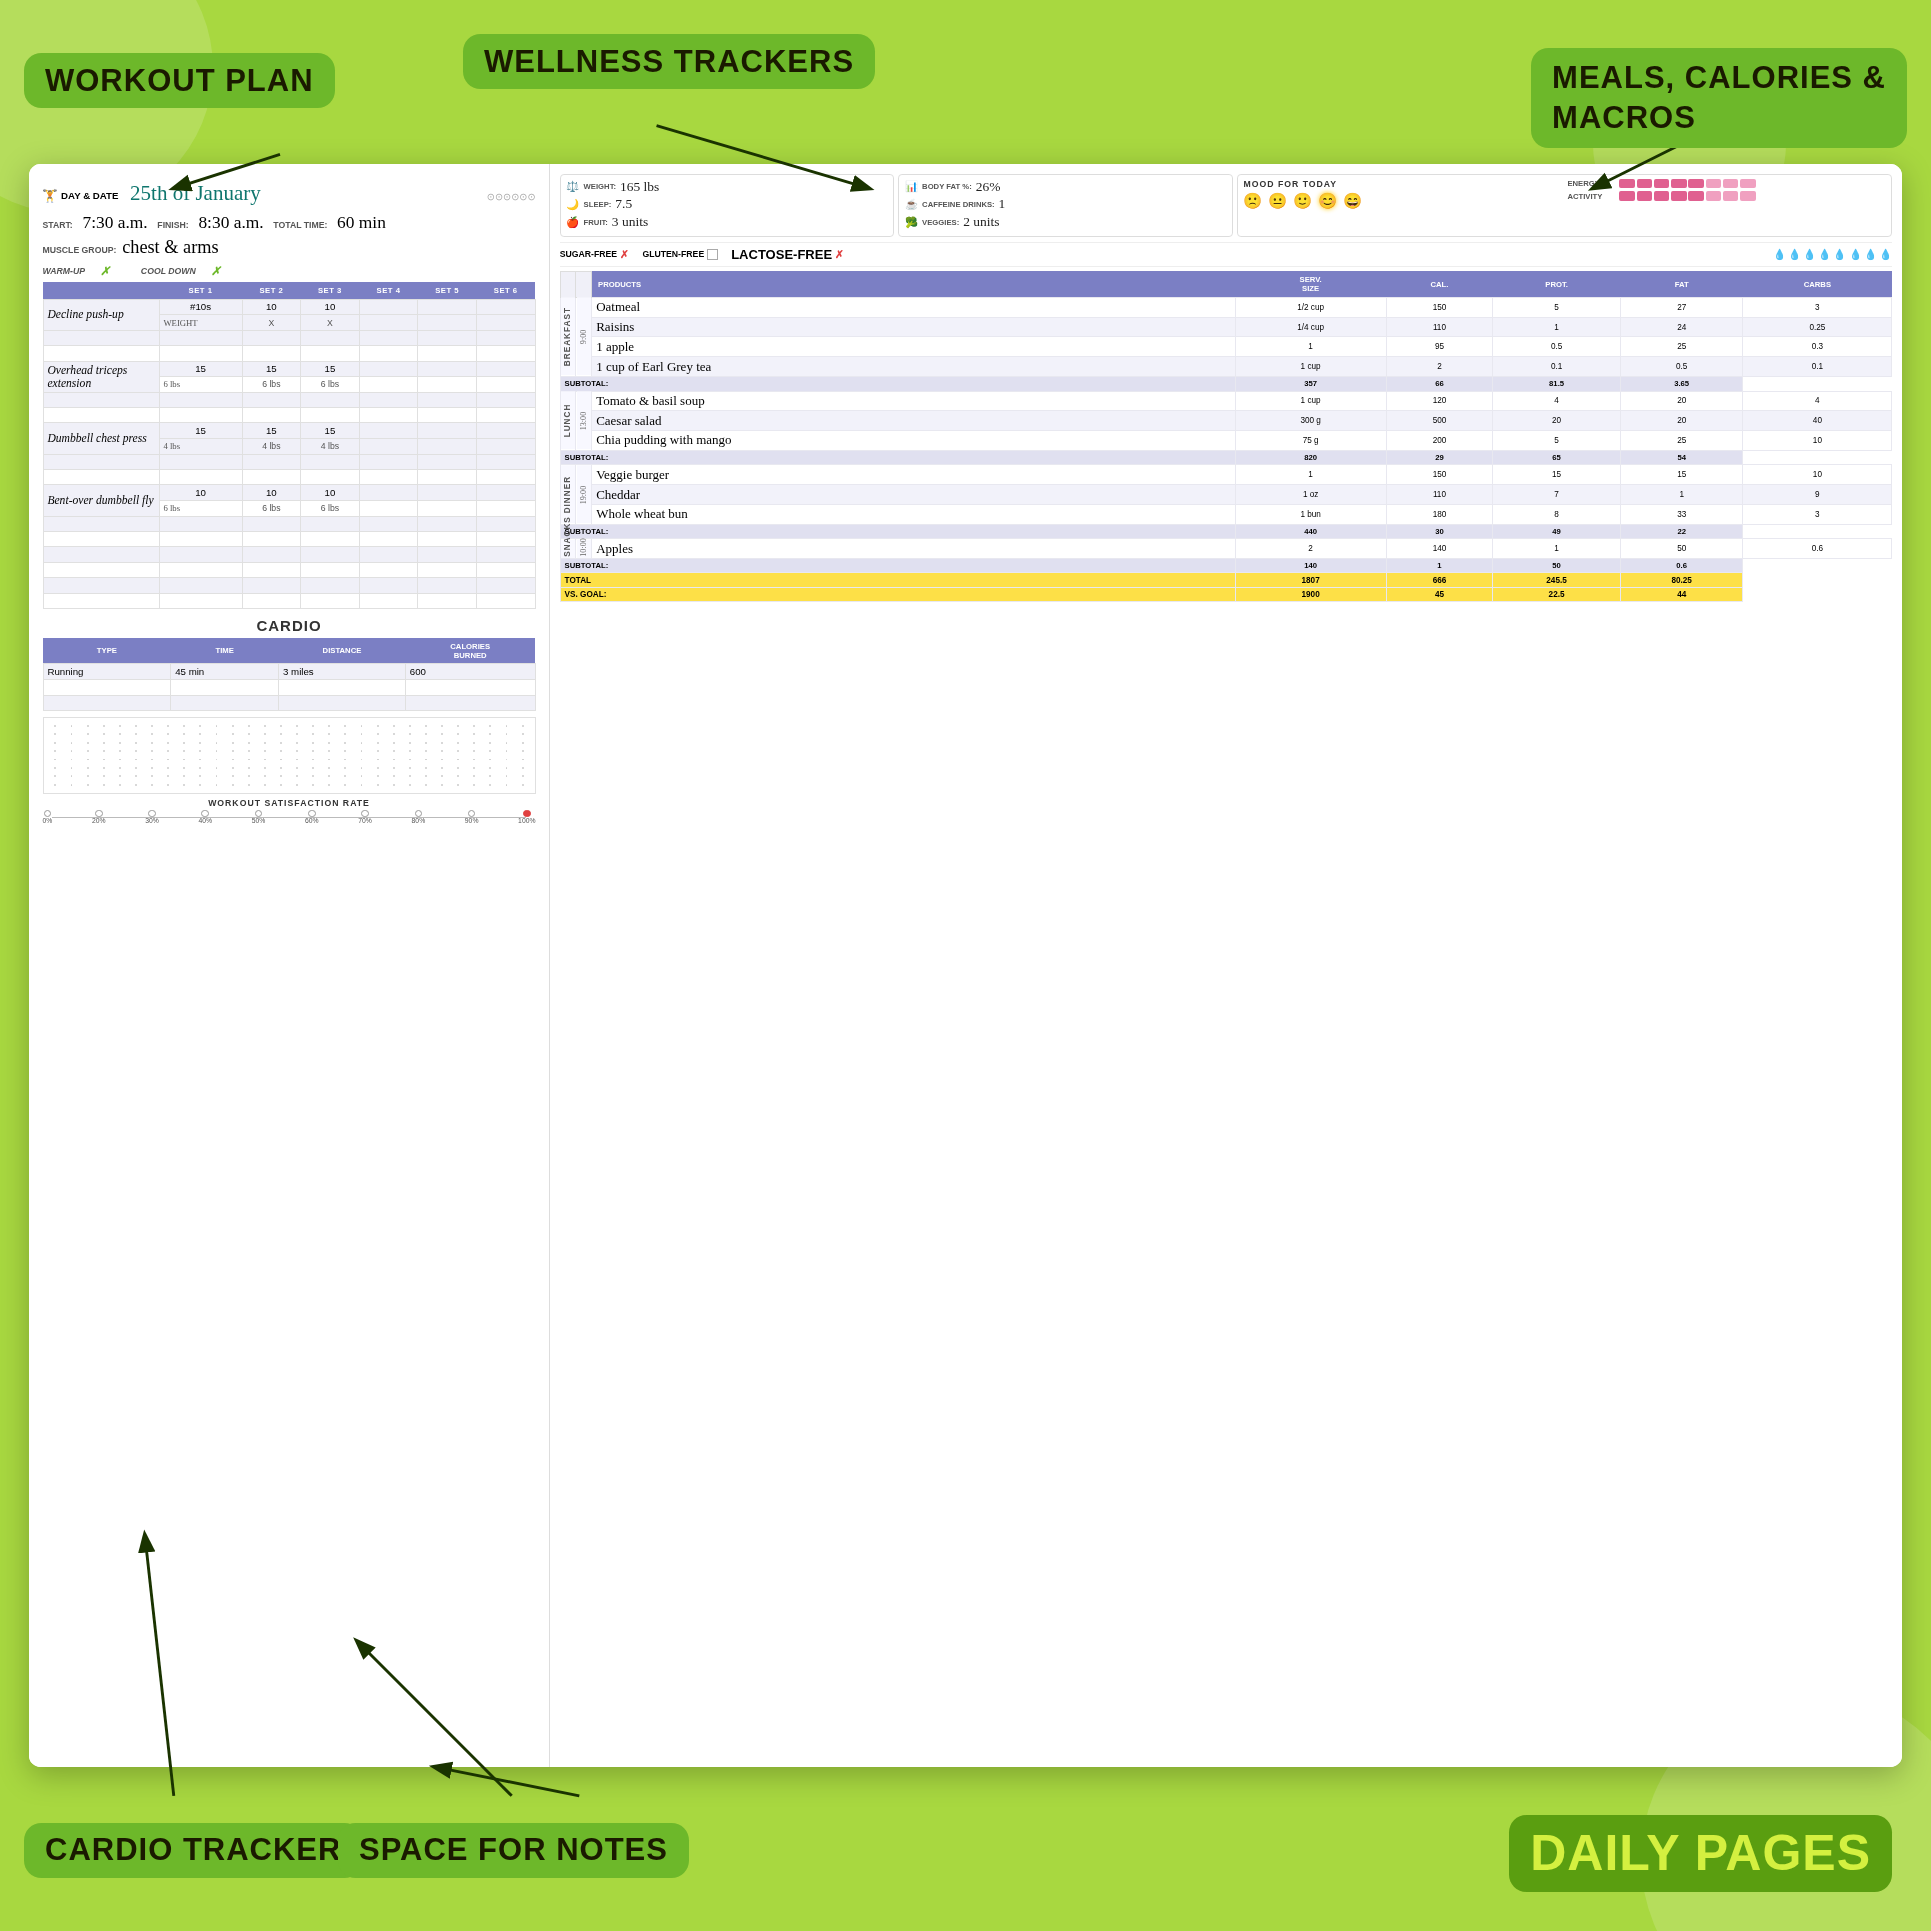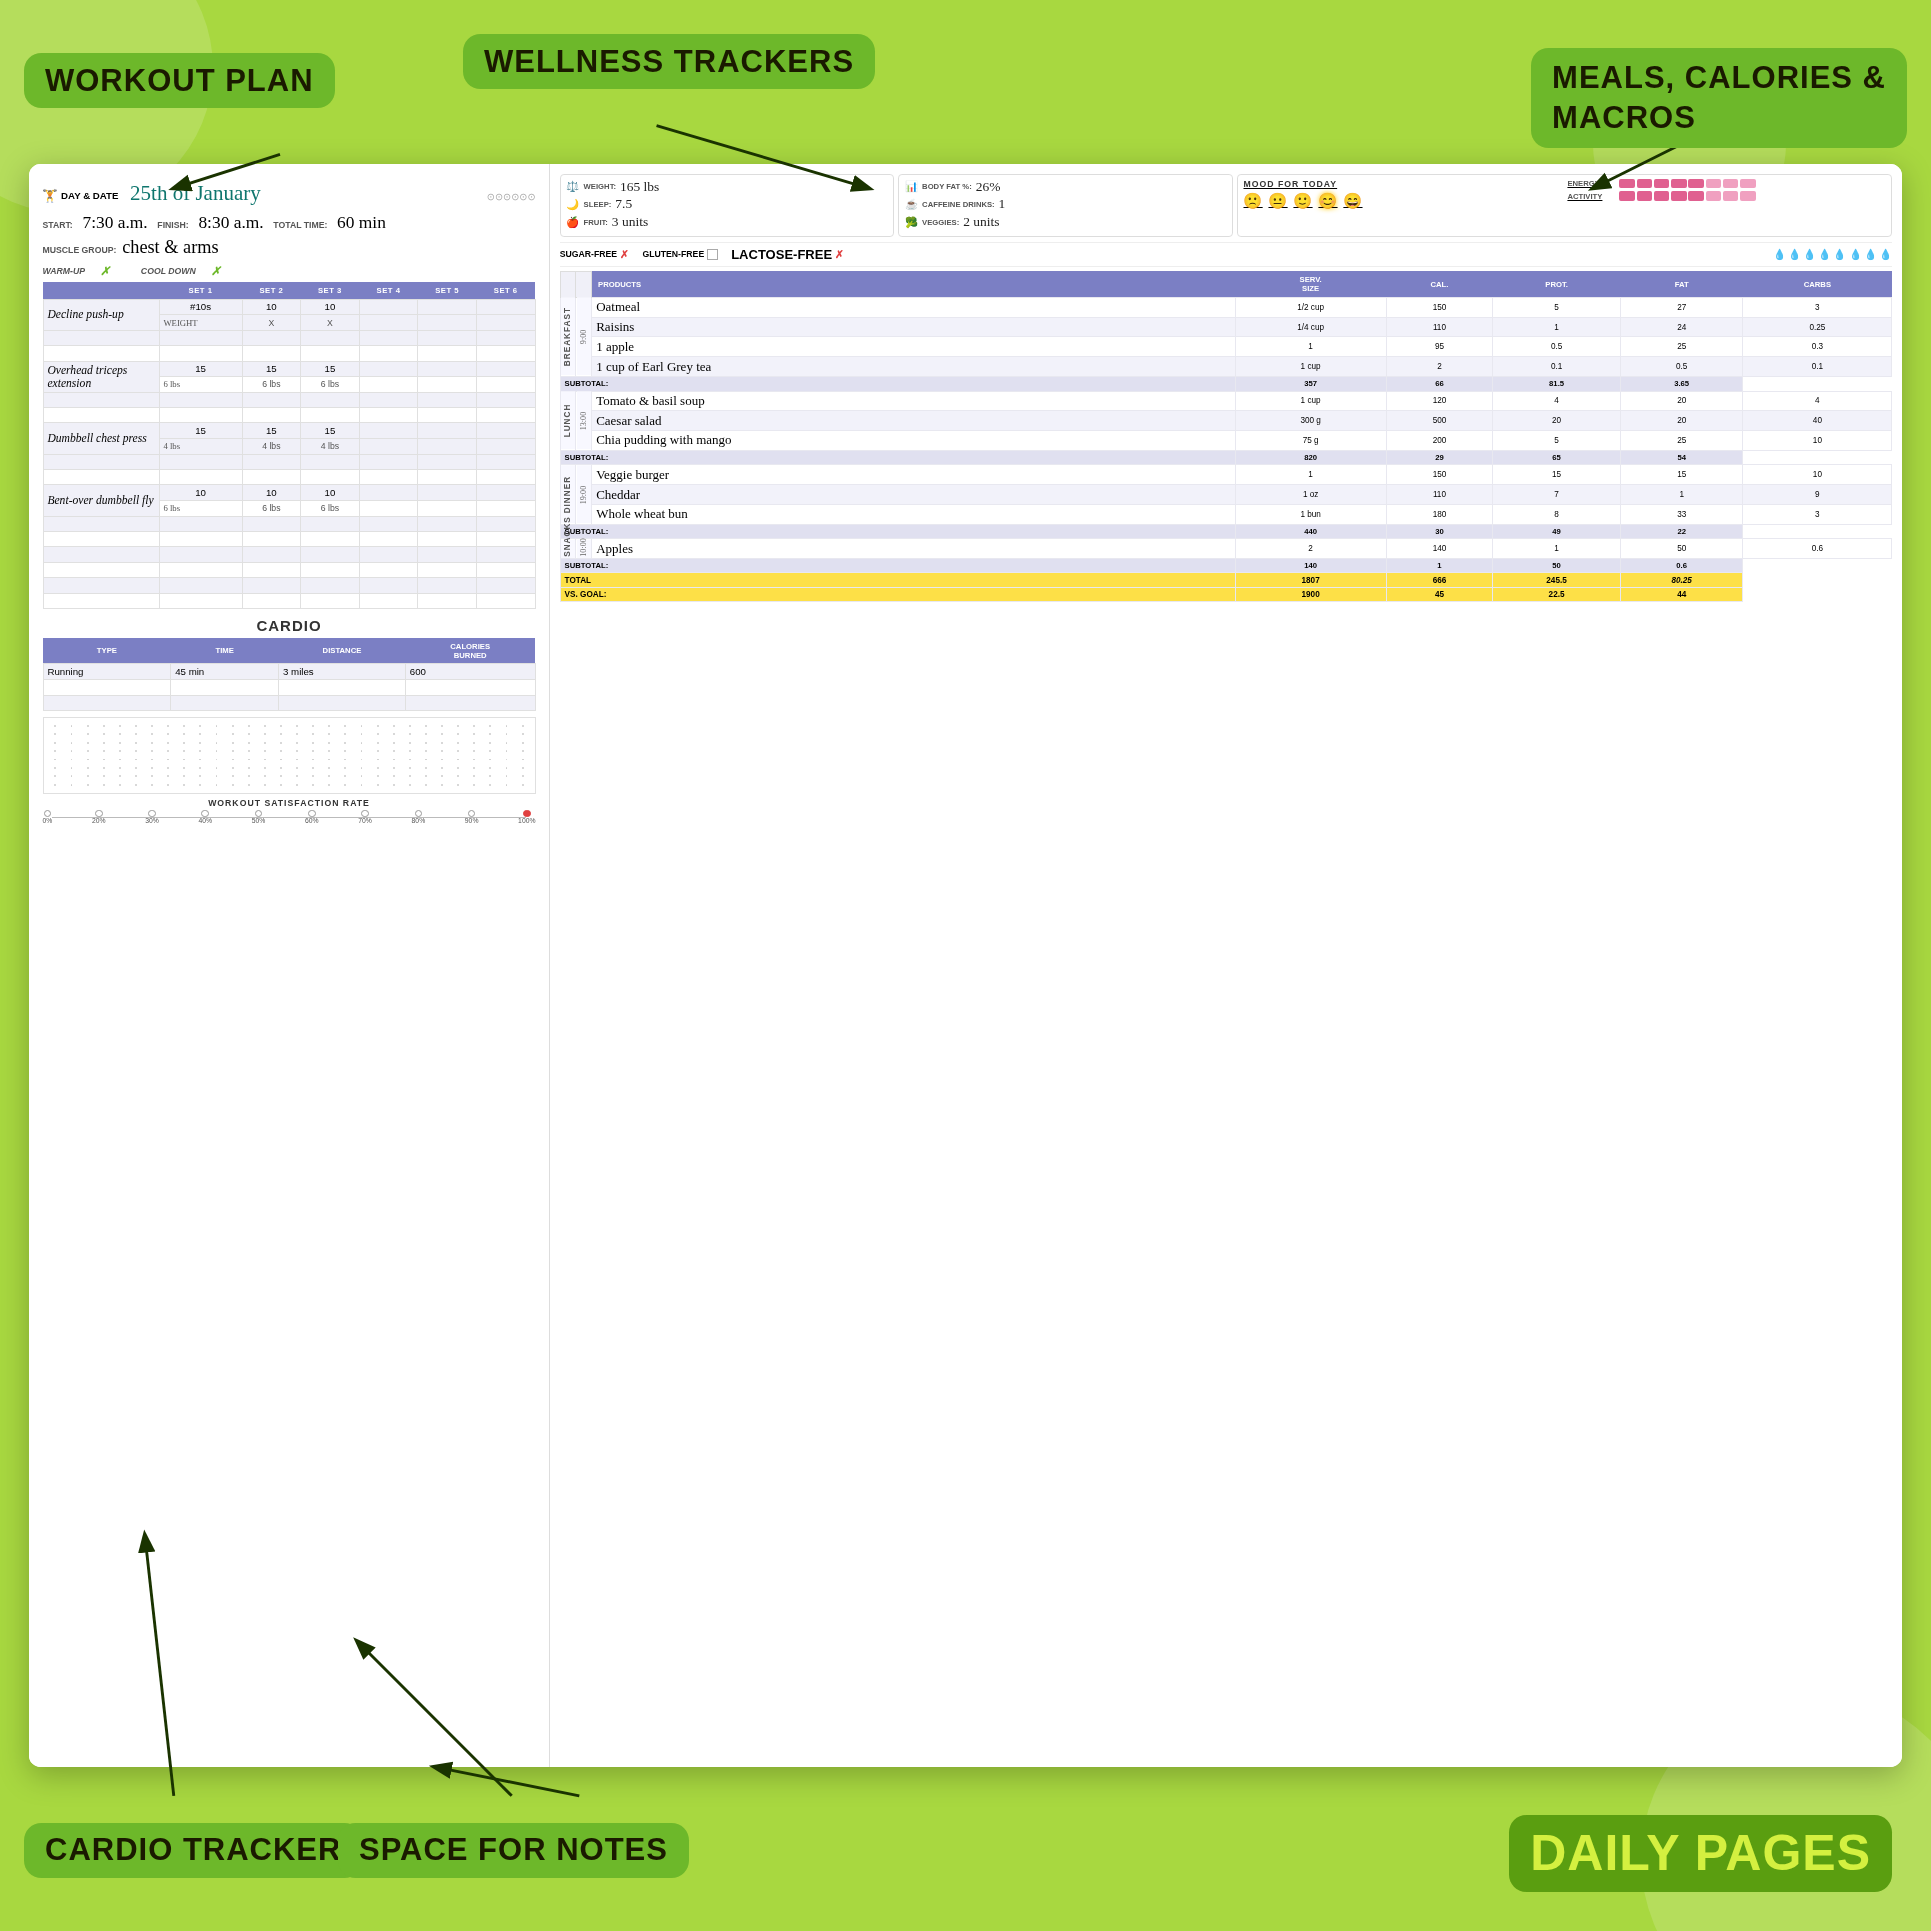--- a/index.html
+++ b/index.html
@@ -1076,21 +1076,21 @@
           <span class="value">1</span>
         </div>
         <div class="wellness-row-item">
           <span class="wellness-icon">🥦</span>
           <span class="label">VEGGIES:</span>
           <span class="value">2 units</span>
         </div>
       </div>
 
       <div style="flex:2;border:1px solid #ddd;border-radius:3.9px;padding:3.9px 5.8px;">
-        <div style="display:flex;gap:5.8px;align-items:flex-start;text-decoration:underline;">
+        <div style="display:flex;gap:5.8px;align-items:flex-start;">
 
           <div style="flex:1;">
             <div class="mood-title">MOOD FOR TODAY</div>
             <div class="mood-faces">
               <span>🙁</span>
               <span>😐</span>
               <span>🙂</span>
               <span style="filter:drop-shadow(0 0 2.9px #ffcc00)">😊</span>
               <span>😄</span>
             </div>
@@ -1289,21 +1289,21 @@
             <td>140</td>
             <td>1</td>
             <td>50</td>
             <td>0.6</td>
           </tr>
           <tr class="total-row">
             <td colspan="3" style="text-align: left; padding-left: 3.9px; font-weight: 700;">TOTAL</td>
             <td style="font-weight: 700;">1807</td>
             <td style="font-weight: 700;">666</td>
             <td style="font-weight: 700;">245.5</td>
-            <td style="font-weight: 700; font-style: italic;">80.25</td>
+            <td style="font-weight: 700;">80.25</td>
           </tr>
           <tr class="total-row">
             <td colspan="3" style="text-align: left; padding-left: 3.9px;">VS. GOAL:</td>
             <td>1900</td>
             <td>45</td>
             <td>22.5</td>
             <td>44</td>
           </tr>
         </tbody>
     </table>

